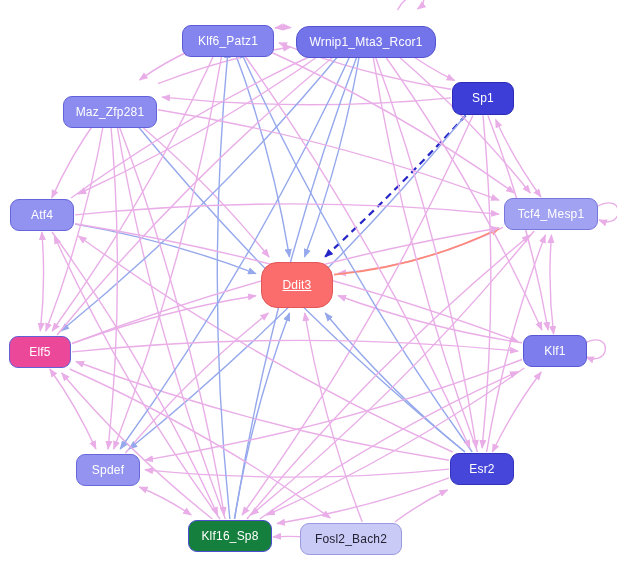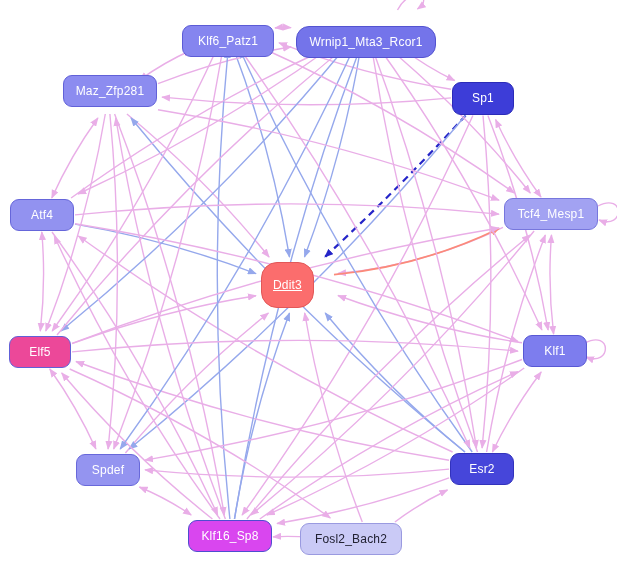--- a/index.html
+++ b/index.html
@@ -133,47 +133,47 @@
       <path d="M585,343 C612,329 612,367 586,357" fill="none" stroke="#e9aee7" stroke-width="1.4" marker-end="url(#arrow-plum)"></path>
       <path d="M598,206 C625,192 625,230 599,220" fill="none" stroke="#e9aee7" stroke-width="1.4" marker-end="url(#arrow-plum)"></path>
     </svg>
   <div>
       <div class="node" style="left: 182px; top: 25px; width: 92px; height: 32px; background: rgb(133, 133, 239); border-color: rgb(92, 92, 214); color: rgb(255, 255, 255); border-radius: 9px;">
         <span>Klf6_Patz1</span>
       </div>
       <div class="node" style="left: 296px; top: 26px; width: 140px; height: 32px; background: rgb(116, 116, 234); border-color: rgb(83, 83, 208); color: rgb(255, 255, 255); border-radius: 13px;">
         <span>Wrnip1_Mta3_Rcor1</span>
       </div>
-      <div class="node" style="left: 63px; top: 75px; width: 94px; height: 32px; background: rgb(140, 140, 240); border-color: rgb(97, 97, 216); color: rgb(255, 255, 255); border-radius: 9px;">
+      <div class="node" style="left: 63px; top: 96px; width: 94px; height: 32px; background: rgb(140, 140, 240); border-color: rgb(97, 97, 216); color: rgb(255, 255, 255); border-radius: 9px;">
         <span>Maz_Zfp281</span>
       </div>
       <div class="node" style="left: 452px; top: 81.5px; width: 62px; height: 33px; background: rgb(61, 61, 216); border-color: rgb(43, 43, 184); color: rgb(255, 255, 255); border-radius: 9px; align-items: center;">
         <span>Sp1</span>
       </div>
       <div class="node" style="left: 10px; top: 199px; width: 64px; height: 32px; background: rgb(146, 146, 240); border-color: rgb(102, 102, 218); color: rgb(255, 255, 255); border-radius: 9px;">
         <span>Atf4</span>
       </div>
       <div class="node" style="left: 504px; top: 198px; width: 94px; height: 32px; background: rgb(162, 162, 242); border-color: rgb(119, 119, 221); color: rgb(255, 255, 255); border-radius: 9px;">
         <span>Tcf4_Mesp1</span>
       </div>
-      <div class="node" style="left: 261px; top: 262px; width: 53px; height: 46px; background: rgb(251, 109, 109); border-color: rgb(226, 87, 87); color: rgb(255, 255, 255); border-radius: 16px; text-decoration: underline;">
+      <div class="node" style="left: 261px; top: 262px; width: 72px; height: 46px; background: rgb(251, 109, 109); border-color: rgb(226, 87, 87); color: rgb(255, 255, 255); border-radius: 16px; text-decoration: underline;">
         <span>Ddit3</span>
       </div>
       <div class="node" style="left: 9px; top: 336px; width: 62px; height: 32px; background: #ec4899; border-color: rgb(96, 96, 216); color: rgb(255, 255, 255); border-radius: 9px;">
         <span>Elf5</span>
       </div>
       <div class="node" style="left: 523px; top: 335px; width: 64px; height: 32px; background: rgb(125, 125, 238); border-color: rgb(88, 88, 212); color: rgb(255, 255, 255); border-radius: 9px;">
         <span>Klf1</span>
       </div>
       <div class="node" style="left: 76px; top: 454px; width: 64px; height: 32px; background: rgb(148, 148, 240); border-color: rgb(104, 104, 218); color: rgb(255, 255, 255); border-radius: 9px;">
         <span>Spdef</span>
       </div>
       <div class="node" style="left: 450px; top: 453px; width: 64px; height: 32px; background: rgb(70, 70, 218); border-color: rgb(50, 50, 188); color: rgb(255, 255, 255); border-radius: 9px;">
         <span>Esr2</span>
       </div>
-      <div class="node" style="left: 188px; top: 520px; width: 84px; height: 32px; background: #d946ef; border-color: rgb(78, 78, 207); color: rgb(255, 255, 255); border-radius: 9px;">
+      <div class="node" style="left: 188px; top: 520px; width: 84px; height: 32px; background: #15803d; border-color: rgb(78, 78, 207); color: rgb(255, 255, 255); border-radius: 9px;">
         <span>Klf16_Sp8</span>
       </div>
       <div class="node" style="left: 300px; top: 523px; width: 102px; height: 32px; background: rgb(202, 202, 246); border-color: rgb(154, 154, 224); color: rgb(34, 34, 51); border-radius: 9px;">
         <span>Fosl2_Bach2</span>
       </div>
     </div>
 </div>
 
 </body></html>

